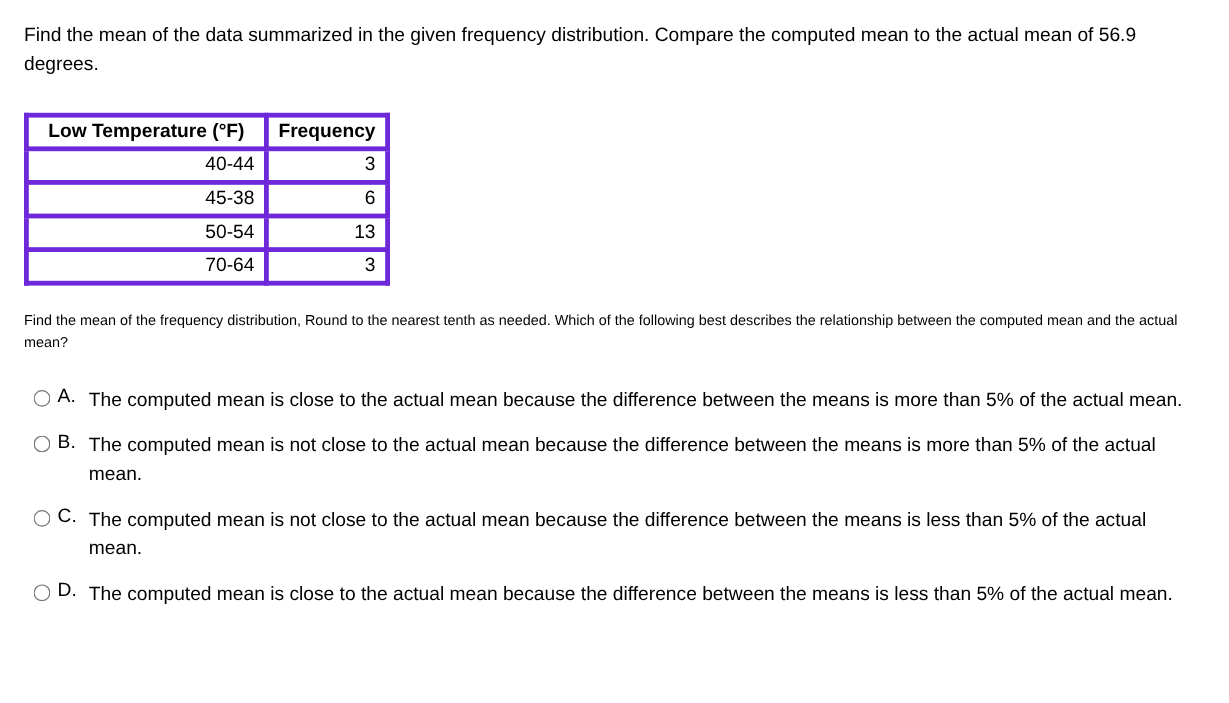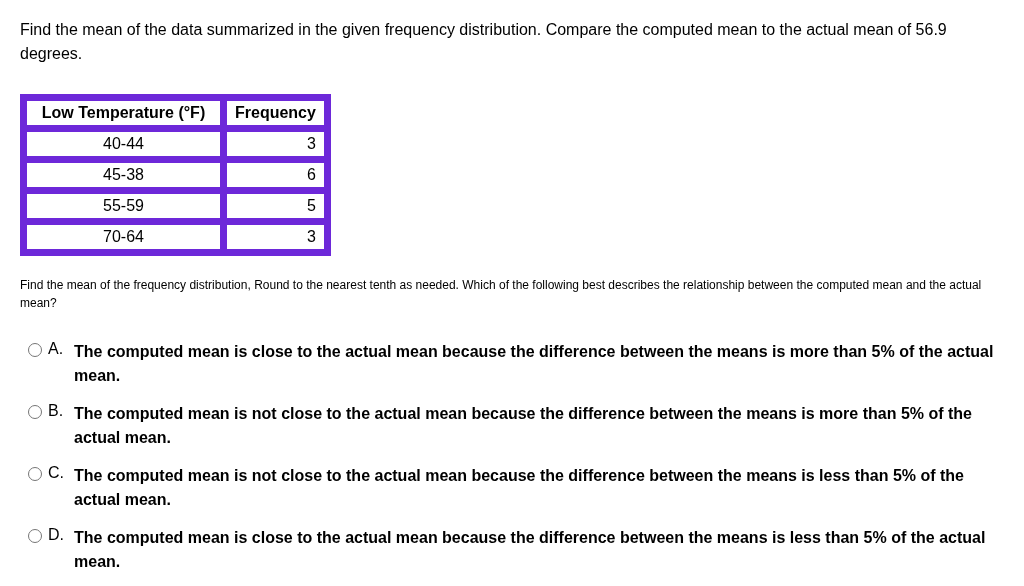--- a/index.html
+++ b/index.html
@@ -19,36 +19,36 @@
       font-size: 16px;
       line-height: 1.5;
       margin-bottom: 28px;
     }
     table.freq-table {
       border-collapse: collapse;
       margin-bottom: 20px;
     }
     table.freq-table th,
     table.freq-table td {
-      border: 7px solid #6d28d9;
+      border: 4px solid #6d28d9;
       padding: 3px 8px;
       font-size: 16px;
     }
     table.freq-table th {
       font-weight: bold;
       text-align: center;
     }
     table.freq-table th:first-child {
       min-width: 200px;
     }
     table.freq-table th:last-child {
       min-width: 100px;
     }
     table.freq-table td:first-child {
-      text-align: center;
+      text-align: right;
     }
     table.freq-table td:last-child {
       text-align: right;
     }
     .sub-question {
       font-size: 12px;
       line-height: 1.5;
       margin-bottom: 28px;
     }
     .options {
@@ -68,21 +68,20 @@
     }
     .option-letter {
       font-weight: normal;
       margin-right: 2px;
       flex-shrink: 0;
       min-width: 18px;
     }
     .option-text {
       line-height: 1.5;
       flex: 1;
-      font-weight: bold;
     }
   </style>
 </head>
 <body>
 
 <div class="question-intro">Find the mean of the data summarized in the given frequency distribution. Compare the computed mean to the actual mean of 56.9 degrees.</div>
 
 <table class="freq-table">
   <thead>
     <tr>
@@ -93,22 +92,22 @@
   <tbody>
     <tr>
       <td>40-44</td>
       <td>3</td>
     </tr>
     <tr>
       <td>45-38</td>
       <td>6</td>
     </tr>
     <tr>
-      <td>55-59</td>
-      <td>5</td>
+      <td>50-54</td>
+      <td>13</td>
     </tr>
     <tr>
       <td>70-64</td>
       <td>3</td>
     </tr>
   </tbody>
 </table>
 
 <div class="sub-question">Find the mean of the frequency distribution, Round to the nearest tenth as needed.  Which of the following best describes the relationship between the computed mean and the actual mean?</div>
 

